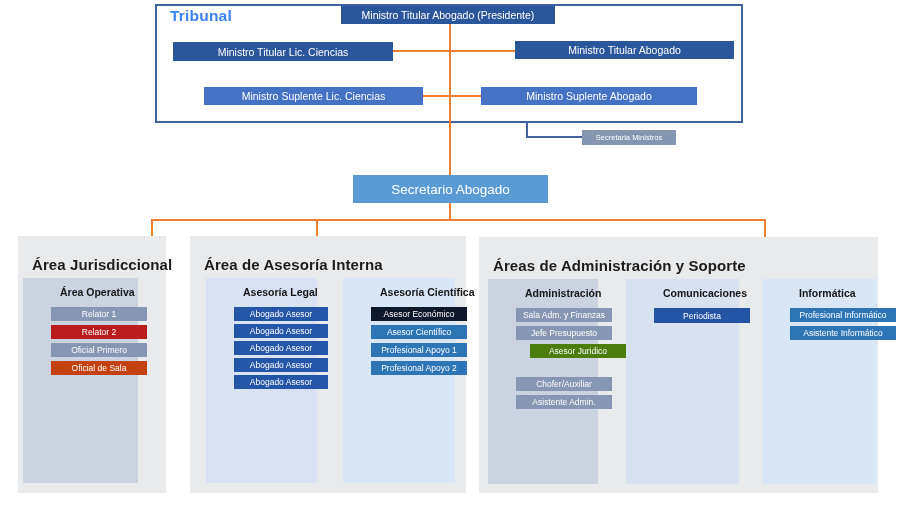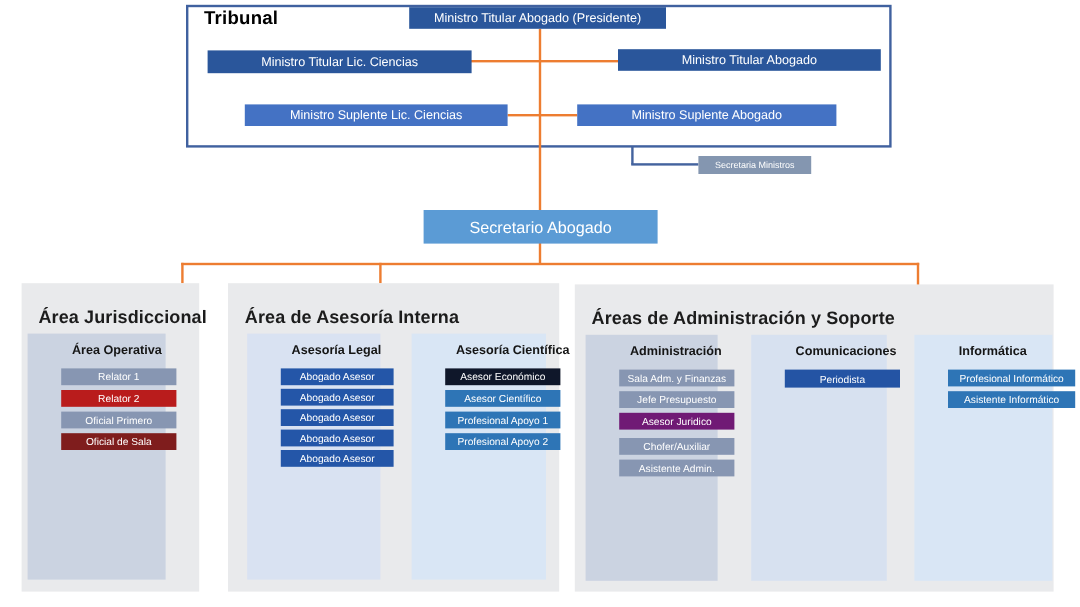--- a/index.html
+++ b/index.html
@@ -19,21 +19,21 @@
   #l-drop-2  {left:764px;top:219px;width:2px;height:24px;}
   #l-sm-v    {left:526px;top:122px;width:2px;height:15px;}
   #l-sm-h    {left:526px;top:136px;width:56px;height:2px;}
   
   #tribunal-frame{
     position:absolute;left:155px;top:4px;width:588px;height:119px;
     border:2px solid #40619F;box-sizing:border-box;background:transparent;
   }
   #tribunal-label{
     position:absolute;left:170px;top:7px;font-size:15.5px;font-weight:600;
-    color:#000000;letter-spacing:.2px;
+    color:#3b82f6;letter-spacing:.2px;
   }
   
   .node{
     position:absolute;color:#fff;display:flex;align-items:center;justify-content:center;
     font-size:10.5px;white-space:nowrap;box-sizing:border-box;
   }
   #node-presidente   {left:341px;top:6px; width:214px;height:18px;}
   #node-titular-izq  {left:173px;top:42px;width:220px;height:19px;}
   #node-titular-der  {left:515px;top:41px;width:219px;height:18px;}
   #node-suplente-izq {left:204px;top:87px;width:219px;height:18px;}
@@ -61,21 +61,21 @@
     padding:8px 4px 9px 9px;font-size:10.5px;font-weight:700;color:#151515;
     white-space:nowrap;
   }
   .item{
     margin:0 auto 4px auto;width:96px;height:14px;color:#ffffff;font-size:8.5px;
     display:flex;align-items:center;justify-content:center;white-space:nowrap;
   }
   #panel-1 .gidx-0 .item{width:94px;margin-bottom:3px;}
   #panel-2 .gidx-1 .item{height:15px;}
   #panel-2 .gidx-2 .item{width:106px;}
-  #panel-2 .gidx-0 .item.gap-before{margin-top:7px;}
+  #panel-2 .gidx-0 .item.gap-before{margin-top:19px;}
 </style>
 </head>
 <body>
 
 <div class="canvas">
 
   <div id="tribunal-frame"></div>
   <div id="tribunal-label">Tribunal</div>
 
   <div class="line" id="l-v-top" style="background: rgb(237, 125, 49);"></div>
@@ -99,21 +99,21 @@
   <div class="node" id="node-secretario" style="background: rgb(91, 155, 213);">Secretario Abogado</div>
 
   <section class="area-panel" id="panel-0">
     <h2 class="area-title">Área Jurisdiccional</h2>
     <div class="groups">
         <div class="group gidx-0" style="background: rgb(203, 211, 225);">
           <div class="group-title">Área Operativa</div>
           <div class="item" style="background: rgb(135, 150, 178);">Relator 1</div>
           <div class="item" style="background: #b91c1c;">Relator 2</div>
           <div class="item" style="background: rgb(135, 150, 178);">Oficial Primero</div>
-          <div class="item" style="background: #7f1d1d;">Oficial de Sala</div>
+          <div class="item" style="background: #c2410c;">Oficial de Sala</div>
         </div>
       </div>
   </section>
 
   <section class="area-panel" id="panel-1">
     <h2 class="area-title">Área de Asesoría Interna</h2>
     <div class="groups">
         <div class="group gidx-0" style="background: rgb(217, 226, 242);">
           <div class="group-title">Asesoría Legal</div>
           <div class="item" style="background: rgb(36, 86, 168);">Abogado Asesor</div>
@@ -132,21 +132,21 @@
       </div>
   </section>
 
   <section class="area-panel" id="panel-2">
     <h2 class="area-title">Áreas de Administración y Soporte</h2>
     <div class="groups">
         <div class="group gidx-0" style="background: rgb(203, 211, 225);">
           <div class="group-title">Administración</div>
           <div class="item" style="background: rgb(135, 150, 178);">Sala Adm. y Finanzas</div>
           <div class="item" style="background: rgb(135, 150, 178);">Jefe Presupuesto</div>
-          <div class="item" style="background: #701a75;">Asesor Juridico</div>
+          <div class="item" style="background: #4d7c0f; margin-left: 14px;">Asesor Juridico</div>
           <div class="item gap-before" style="background: rgb(135, 150, 178);">Chofer/Auxiliar</div>
           <div class="item" style="background: rgb(135, 150, 178);">Asistente Admin.</div>
         </div>
         <div class="group gidx-2" style="background: rgb(217, 230, 245);">
           <div class="group-title">Informática</div>
           <div class="item" style="background: rgb(46, 117, 182);">Profesional Informático</div>
           <div class="item" style="background: rgb(46, 117, 182);">Asistente Informático</div>
         </div>
         <div class="group gidx-1" style="background: rgb(215, 225, 240);">
           <div class="group-title">Comunicaciones</div>

